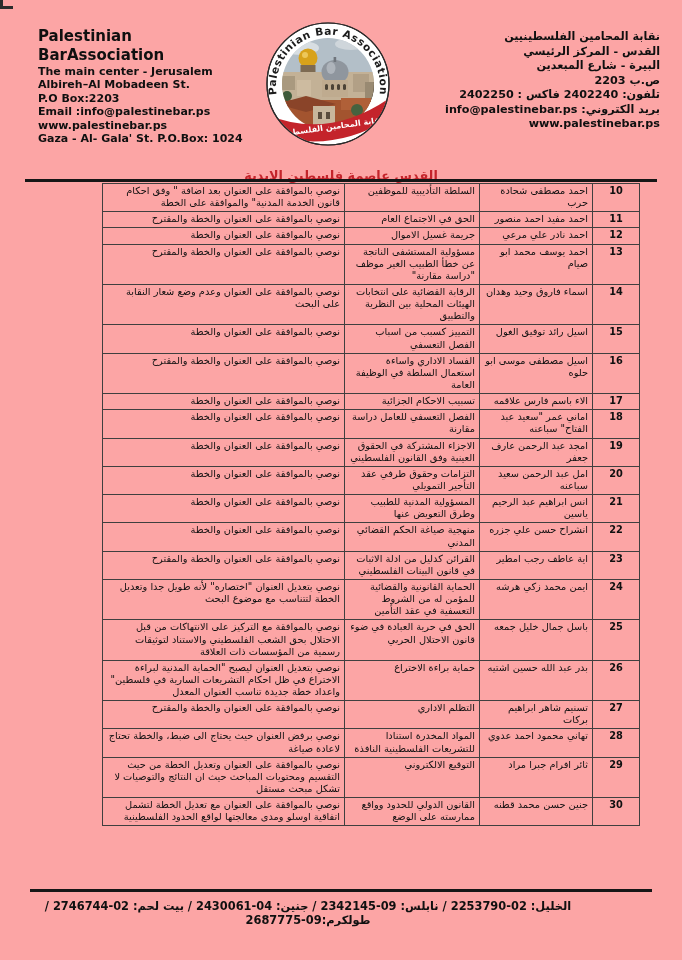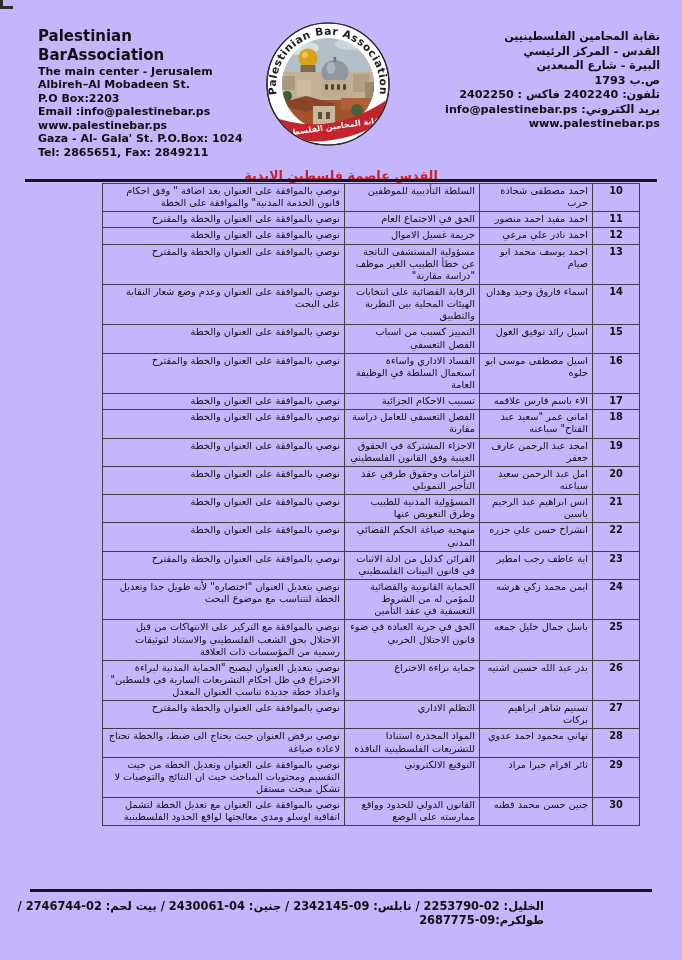--- a/index.html
+++ b/index.html
@@ -1,16 +1,16 @@
 <!DOCTYPE html>
 <html><head>
 <meta charset="utf-8">
 <style>
   html,body{margin:0;padding:0;background:#fff;}
-  .page{position:relative;width:682px;height:960px;background:#c4b5fd;overflow:hidden;
+  .page{position:relative;width:682px;height:960px;background:#fca5a5;overflow:hidden;
         font-family:"DejaVu Sans","Liberation Sans",sans-serif;color:#101010;}
   
   .scan-mark{position:absolute;left:0;top:6px;width:13px;height:3px;background:#2b2b2b;}
   .scan-mark2{position:absolute;left:0;top:0;width:3px;height:9px;background:#2b2b2b;}
 
   
   .h-left{position:absolute;left:38px;top:27px;width:215px;}
   .h-title{font-size:15px;font-weight:bold;line-height:1.25;}
   .h-line{font-size:11px;font-weight:bold;line-height:1.23;}
   .h-right{position:absolute;right:22px;top:30px;width:230px;text-align:right;}
@@ -26,40 +26,39 @@
   .table-wrap{position:absolute;left:103px;top:183px;width:537px;}
   table.doc{border-collapse:collapse;table-layout:fixed;width:537px;}
   .c-num{width:47px;}.c-name{width:113px;}.c-topic{width:135px;}.c-rec{width:242px;}
   table.doc td{border:1px solid #3f3f3f;vertical-align:top;padding:1px 4px 2px 4px;
                font-size:9.8px;line-height:1.24;word-wrap:break-word;}
   td.num{direction:ltr;text-align:center;padding-left:6px;font-size:11.5px;font-weight:bold;}
   td.name{font-weight:normal;font-size:10px;}
   td.topic,td.rec{font-weight:normal;}
 
   
-  .footer{position:absolute;left:0;top:899px;width:544px;
-          font-size:11.4px;font-weight:bold;}
+  .footer{position:absolute;left:0;top:899px;width:544px;text-align:center;
+          font-size:11.4px;font-weight:bold;padding-left:36px;}
 </style>
 </head>
 <body>
 
 <div class="page">
   <div class="scan-mark"></div>
   <div class="scan-mark2"></div>
 
   <div class="h-left">
     <div class="h-title">Palestinian BarAssociation</div>
     <div>
         <div class="h-line">The main center - Jerusalem</div>
         <div class="h-line">Albireh–Al Mobadeen St.</div>
         <div class="h-line">P.O Box:2203</div>
         <div class="h-line">Email :info@palestinebar.ps</div>
         <div class="h-line">www.palestinebar.ps</div>
         <div class="h-line">Gaza - Al- Gala' St. P.O.Box: 1024</div>
-        <div class="h-line">Tel: 2865651, Fax: 2849211</div>
       </div>
   </div>
 
   <div class="logo-box">
     <svg width="134" height="138" viewBox="0 0 134 138">
       <defs>
         <clipPath id="photoClip">
             <circle cx="67" cy="64" r="46"></circle>
           </clipPath>
         <clipPath id="outerClip">
@@ -115,21 +114,21 @@
         <text x="67" y="110" transform="rotate(-8 67 110)" text-anchor="middle" font-size="8" font-weight="bold" fill="#ffffff" font-family="DejaVu Sans, Liberation Sans, sans-serif">نقابة المحامين الفلسطينيين</text>
       </g>
       <circle cx="67" cy="64" r="61" fill="none" stroke="#2a2a2a" stroke-width="1.2"></circle>
     </svg>
   </div>
 
   <div class="h-right" dir="rtl">
       <div class="h-line-ar">نقابة المحامين الفلسطينيين</div>
       <div class="h-line-ar">القدس - المركز الرئيسي</div>
       <div class="h-line-ar">البيرة - شارع المبعدين</div>
-      <div class="h-line-ar">ص.ب 1793</div>
+      <div class="h-line-ar">ص.ب 2203</div>
       <div class="h-line-ar">تلفون: 2402240 فاكس : 2402250</div>
       <div class="h-line-ar">بريد الكتروني: info@palestinebar.ps</div>
       <div class="h-line-ar">www.palestinebar.ps</div>
     </div>
 
   <div class="tagline">القدس عاصمة فلسطين الابدية</div>
 
   <div class="rule rule-top"></div>
 
   <div class="table-wrap" dir="rtl">

